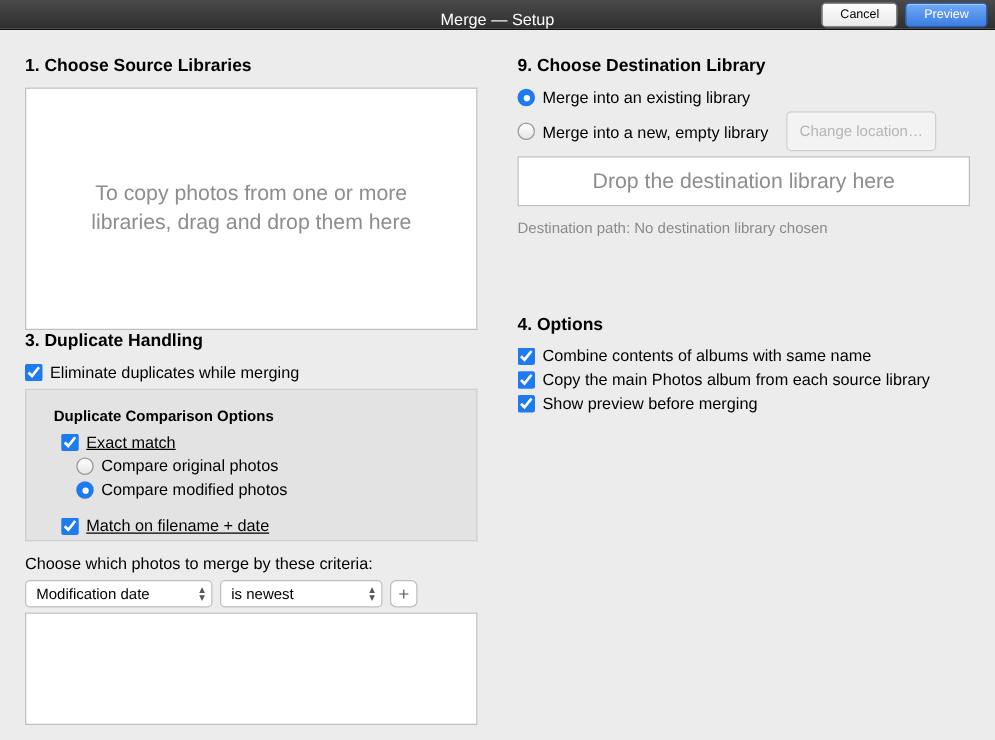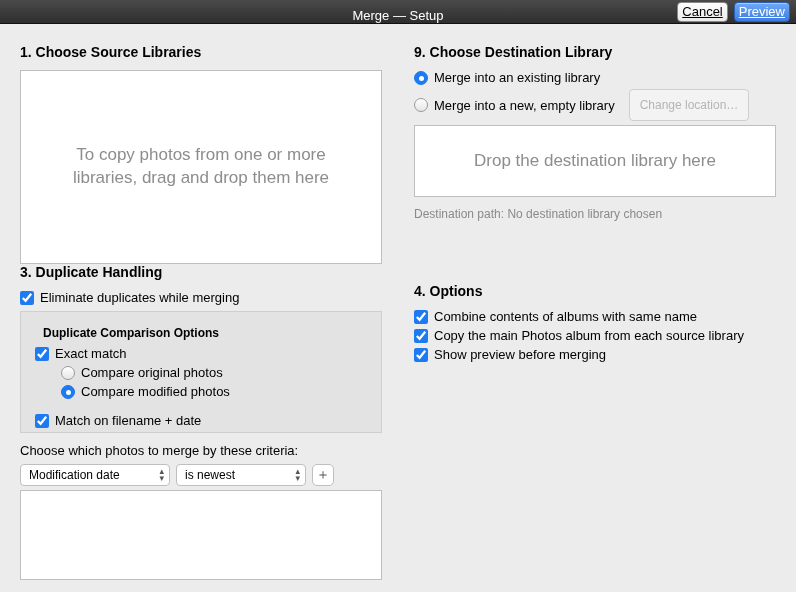--- a/index.html
+++ b/index.html
@@ -1,39 +1,39 @@
 <!DOCTYPE html>
 <html><head>
 <meta charset="utf-8">
 <style>
   * { box-sizing: border-box; }
   html, body { margin: 0; padding: 0; font-family: "Helvetica Neue", Helvetica, Arial, sans-serif; font-size: 13px; color: #000; background: #ececec; }
   .window { width: 796px; height: 592px; background: #ececec; position: relative; }
   .titlebar { height: 24px; background: linear-gradient(#4a4a4a,#2e2e2e); border-bottom: 1px solid #111; position: relative; display:flex; align-items:flex-end; justify-content:center; }
   .titlebar-title { color: #fff; font-size: 13px; text-align: center; }
   .titlebar-buttons { position: absolute; right: 6px; top: 2px; display:flex; gap:6px; }
-  .btn { height: 20px; padding: 0 4px; border-radius: 4px; border: 1px solid #888; background: linear-gradient(#fefefe,#eaeaea); font-size: 13px; line-height:18px; cursor:pointer; box-shadow: 0 1px 0 rgba(255,255,255,0.4) inset; text-decoration: underline; }
+  .btn { height: 20px; padding: 0 14px; border-radius: 4px; border: 1px solid #888; background: linear-gradient(#fefefe,#eaeaea); font-size: 10px; line-height:18px; cursor:pointer; box-shadow: 0 1px 0 rgba(255,255,255,0.4) inset; }
   .btn.primary { background: linear-gradient(#6fa9f8,#3b7de0); color:#fff; border:1px solid #2a5fb7; }
   .content { padding: 16px 20px 0 20px; display:flex; gap: 32px; }
   .col { flex:1; min-width:0; }
   .section-header { font-weight: bold; font-size: 14px; margin: 4px 0 10px 0; }
   .dropzone { border: 1px solid #bfbfbf; background: #fff; height: 194px; display:flex; align-items:center; justify-content:center; text-align:center; padding: 0 30px; color:#8d8d8d; font-size: 17px; line-height:1.35; }
-  .dropzone.small { height: 72px; margin-top: 4px; font-size: 17px; }
+  .dropzone.small { height: 40px; margin-top: 4px; font-size: 17px; }
   .radio-row, .check-row { display:flex; align-items:center; gap:6px; margin: 4px 0; font-size:13px; }
   input[type=radio], input[type=checkbox] { margin:0; width:14px; height:14px; }
   input[type=radio] { accent-color:#1e7af0; }
   input[type=checkbox] { accent-color:#1e7af0; }
   .macradio { appearance:none; width:15px; height:15px; border-radius:50%; border:1px solid #9a9a9a; background:linear-gradient(#fff,#e6e6e6); position:relative; }
   .macradio:checked { border-color:#1e7af0; background:#1e7af0; }
   .macradio:checked::after { content:""; position:absolute; left:4px; top:4px; width:5px; height:5px; border-radius:50%; background:#fff; }
   .disabled-btn { height:32px; padding:0 10px; border-radius:4px; border:1px solid #cfcfcf; background:#f3f3f3; color:#b5b5b5; font-size:12px; line-height:18px; margin-left:8px; }
   .hint { color:#8a8a8a; font-size:12px; margin-top:10px; }
   .dup-box { background:#e3e3e3; border:1px solid #cfcfcf; padding:8px 10px 0 10px; margin-top:6px; }
   .dup-sub { font-weight:bold; font-size:12px; margin: 6px 0 6px 12px; }
-  .indent1 { margin-left:4px; }
+  .indent1 { margin-left:18px;text-decoration:underline; }
   .indent2 { margin-left:30px; }
   .criteria-label { font-size:13px; margin: 10px 0 6px 0; }
   .criteria-row { display:flex; gap:6px; align-items:center; }
   .select { height:22px; border:1px solid #bfbfbf; border-radius:4px; background:#fff; font-size:12px; padding: 0 18px 0 8px; position:relative; display:inline-flex; align-items:center; min-width:140px; cursor:pointer; }
   .select .caret { position:absolute; right:5px; top:3px; font-size:9px; line-height:7px; color:#555; }
   .round-btn { width:22px; height:22px; border-radius:5px; border:1px solid #bfbfbf; background:#fff; display:inline-flex; align-items:center; justify-content:center; font-size:14px; color:#555; cursor:pointer; }
   .criteria-list { border:1px solid #bfbfbf; background:#fff; height:90px; margin-top:4px; }
   .row-gap { height:6px; }
 </style>
 </head>

